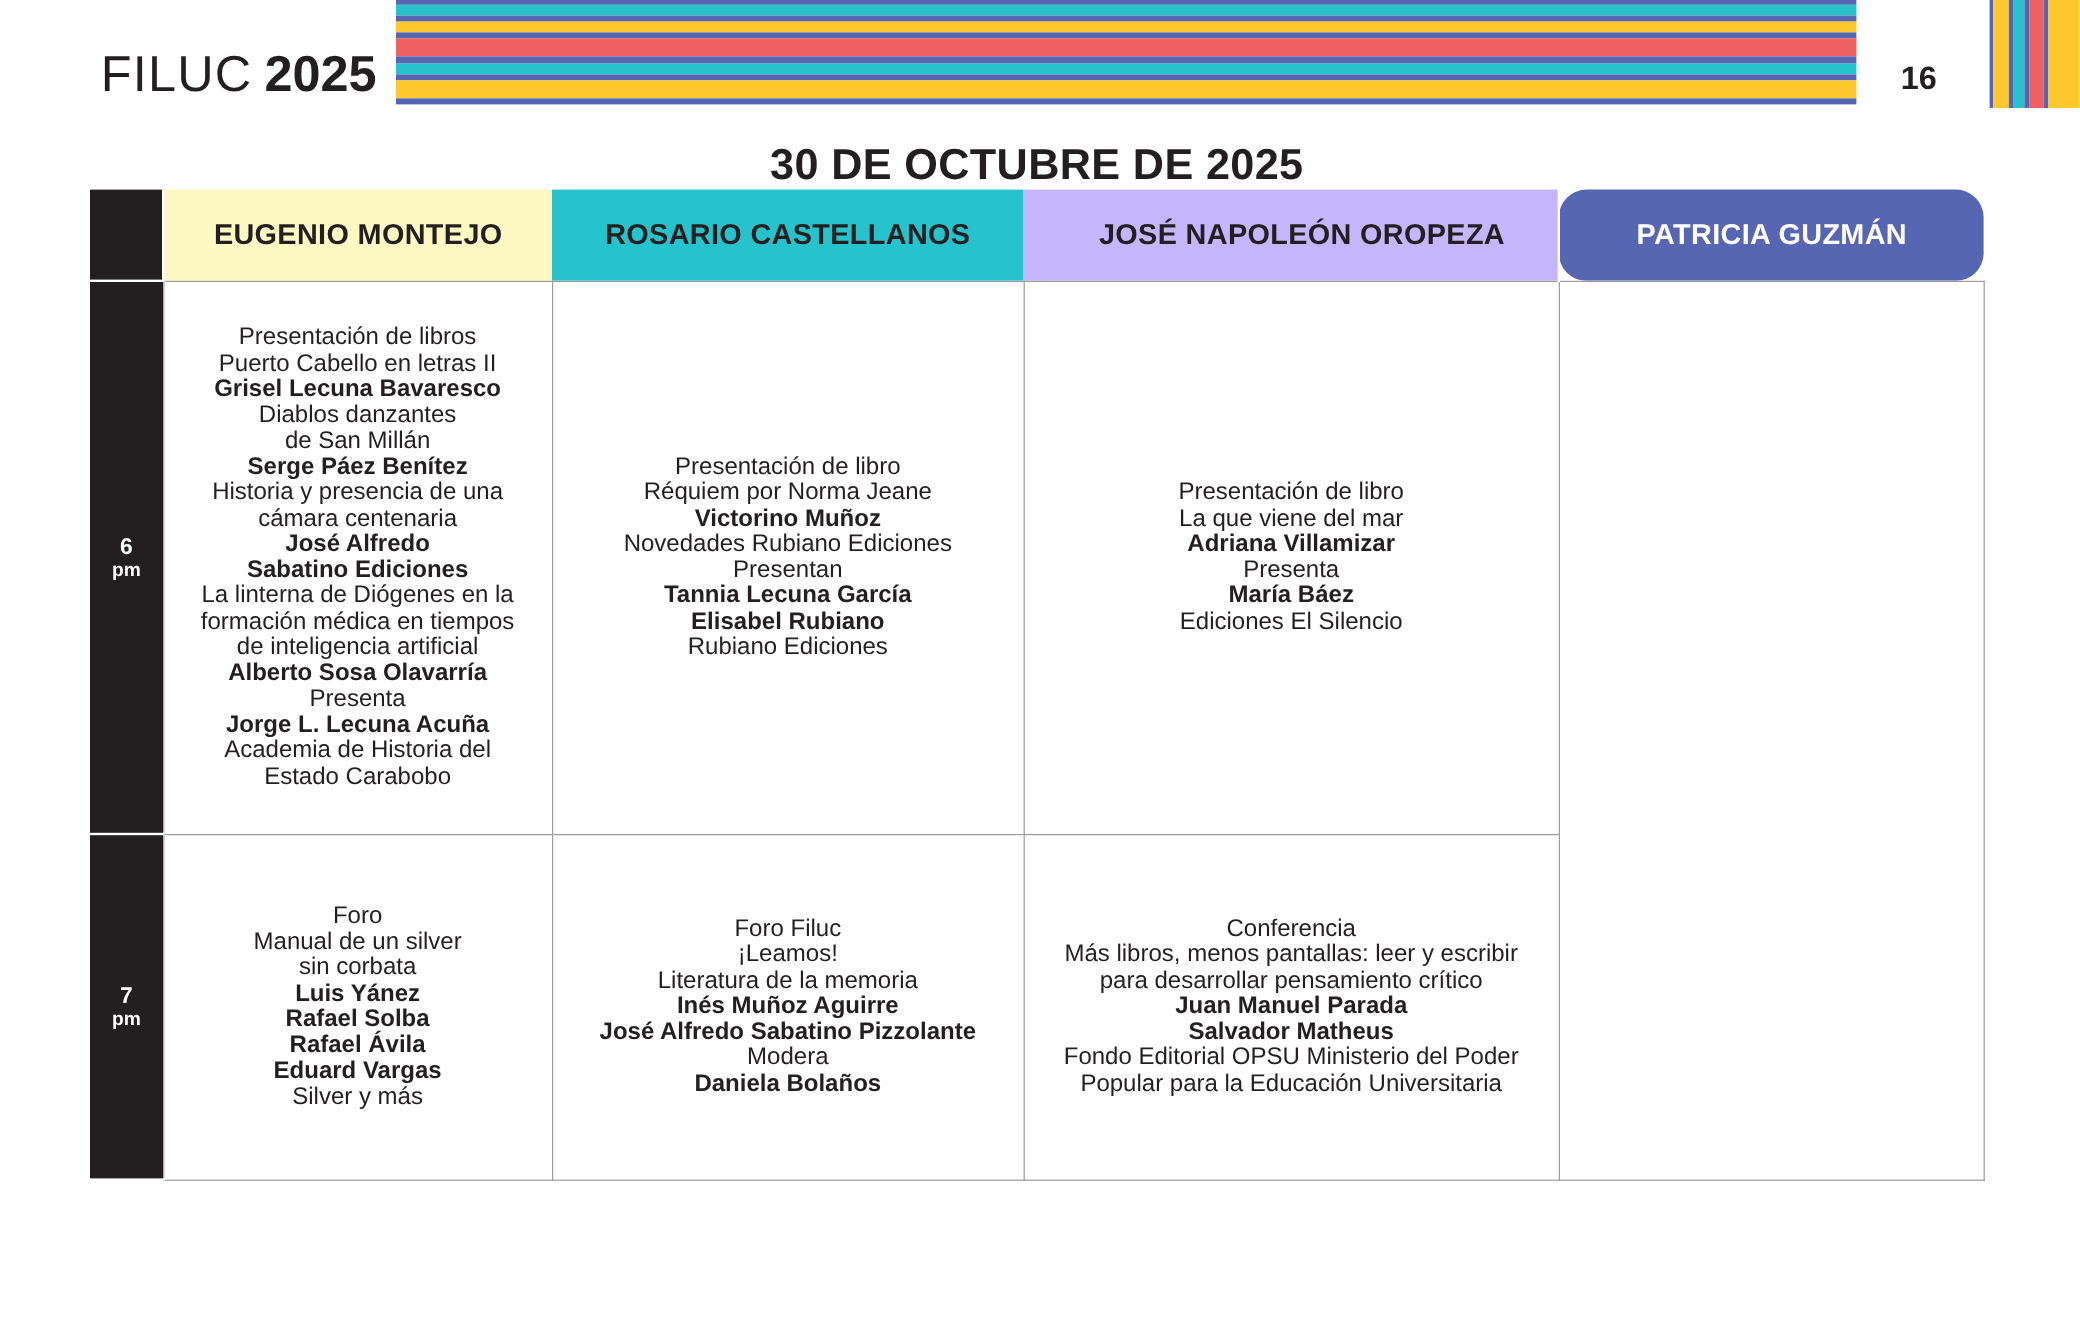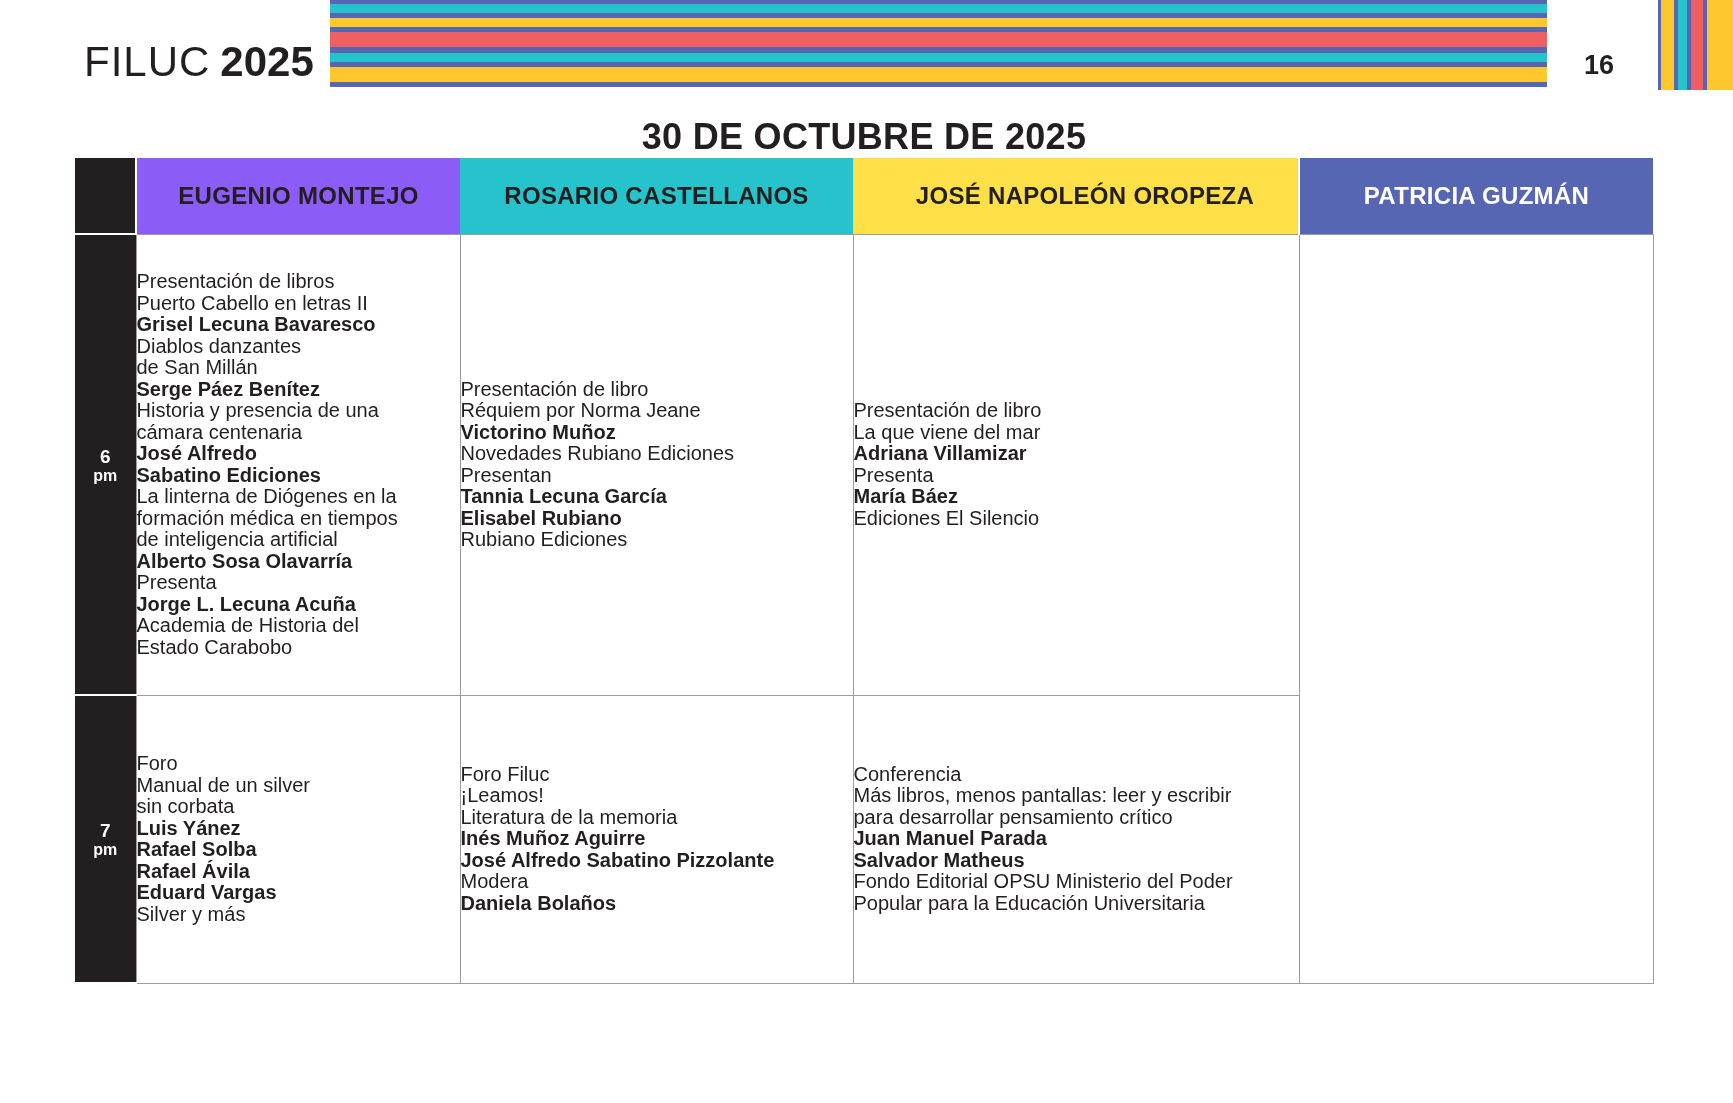--- a/index.html
+++ b/index.html
@@ -26,21 +26,21 @@
   .schedule{position:absolute;left:75px;top:158px;}
   table.grid{border-collapse:collapse;table-layout:fixed;}
   table.grid th{
     font-size:24px;font-weight:700;letter-spacing:.3px;text-align:center;vertical-align:middle;
     border:none;padding:0;
   }
   table.grid th.corner{background:#231F20;border-right:2px solid #ffffff;}
   table.grid th.last{border-left:2px solid #ffffff;}
   table.grid td.content{
     background:#ffffff;border:1px solid #9C9C9C;
-    vertical-align:middle;padding:6px 0;
+    text-align:center;vertical-align:middle;padding:6px 16px;
   }
   table.grid td.time{
     background:#231F20;color:#ffffff;text-align:center;vertical-align:middle;
     border-top:2px solid #ffffff;border-bottom:2px solid #ffffff;border-left:none;border-right:none;padding:0;
   }
   .time .num{font-size:19px;font-weight:700;line-height:21px;}
   .time .mer{font-size:16px;font-weight:700;line-height:17px;}
   .content .line{font-size:20px;line-height:21.5px;}
   .content .line.italic{}
   .content .line.bold{font-weight:700;}
@@ -82,24 +82,24 @@
         <colgroup>
           <col style="width: 61px;">
           <col style="width: 324px;">
           <col style="width: 393px;">
           <col style="width: 446px;">
           <col style="width: 354px;">
         </colgroup>
         <thead>
           <tr style="height: 76px;">
             <th class="corner"></th>
-            <th style="background: #8b5cf6; color: rgb(35, 31, 32);">EUGENIO MONTEJO</th>
+            <th style="background: #fef9c3; color: rgb(35, 31, 32);">EUGENIO MONTEJO</th>
             <th style="background: rgb(38, 195, 204); color: rgb(35, 31, 32);">ROSARIO CASTELLANOS</th>
-            <th style="background: #fde047; color: rgb(35, 31, 32); padding-left: 19px;">JOSÉ NAPOLEÓN OROPEZA</th>
-            <th class="last" style="background: rgb(87, 102, 178); color: rgb(255, 255, 255);">PATRICIA GUZMÁN</th>
+            <th style="background: #c4b5fd; color: rgb(35, 31, 32); padding-left: 19px;">JOSÉ NAPOLEÓN OROPEZA</th>
+            <th class="last" style="background: rgb(87, 102, 178); color: rgb(255, 255, 255); border-radius: 23px;">PATRICIA GUZMÁN</th>
           </tr>
         </thead>
         <tbody>
           <tr style="height: 461px;">
             <td class="time">
               <div class="num">6</div>
               <div class="mer">pm</div>
             </td>
             <td class="content">
               <div class="line">Presentación de libros</div>

